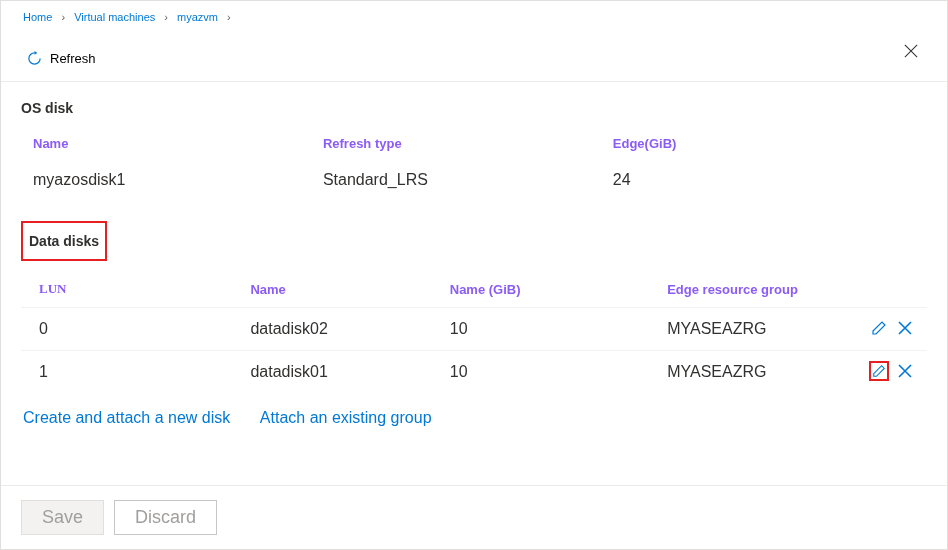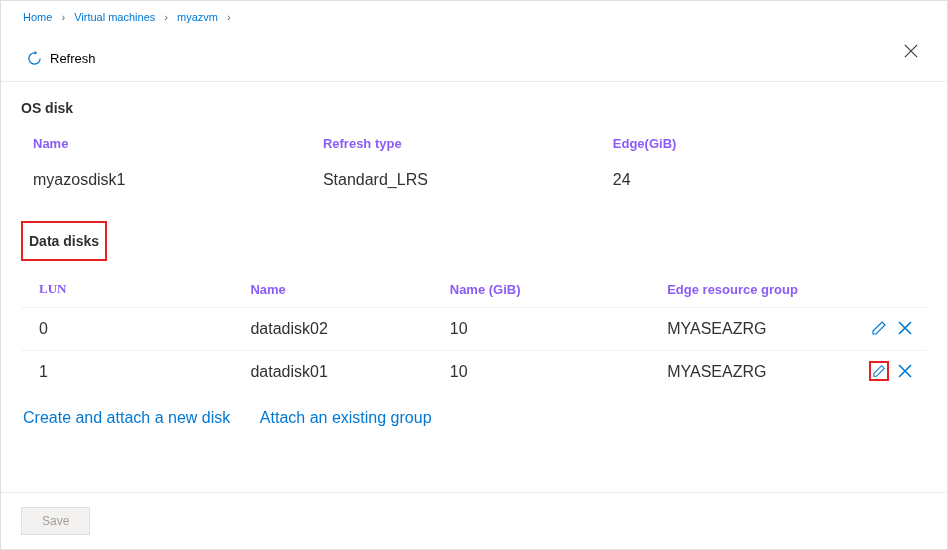--- a/index.html
+++ b/index.html
@@ -77,21 +77,21 @@
     .links-row { padding: 16px 20px 0 22px; }
     .links-row a { color: #0078d4; text-decoration:none; font-size:16px; cursor:pointer; margin-right: 26px;}
     .footer {
       position:absolute; left:0; right:0; bottom:0;
       border-top: 1px solid #edebe9;
       padding: 14px 20px;
       display:flex; gap:10px;
       background:#fff;
     }
     .btn {
-      padding: 6px 20px; font-size: 12px; border:1px solid #c8c6c4;
+      padding: 6px 20px; font-size: 18px; border:1px solid #c8c6c4;
       background:#fff; color:#a19f9d; cursor:default;
       font-family: inherit;
     }
     .btn.primary { background:#f3f2f1; color:#a19f9d; border:1px solid #e1dfdd;}
   </style>
 </head>
 <body>
 
 <div class="breadcrumb">
   <a>Home</a>
@@ -205,13 +205,14 @@
   </table>
 </div>
 
 <div class="links-row">
   <a>Create and attach a new disk</a>
   <a>Attach an existing group</a>
 </div>
 
 <div class="footer">
   <button class="btn primary">Save</button>
+  <button class="btn">Discard</button>
 </div>
 
 </body></html>

